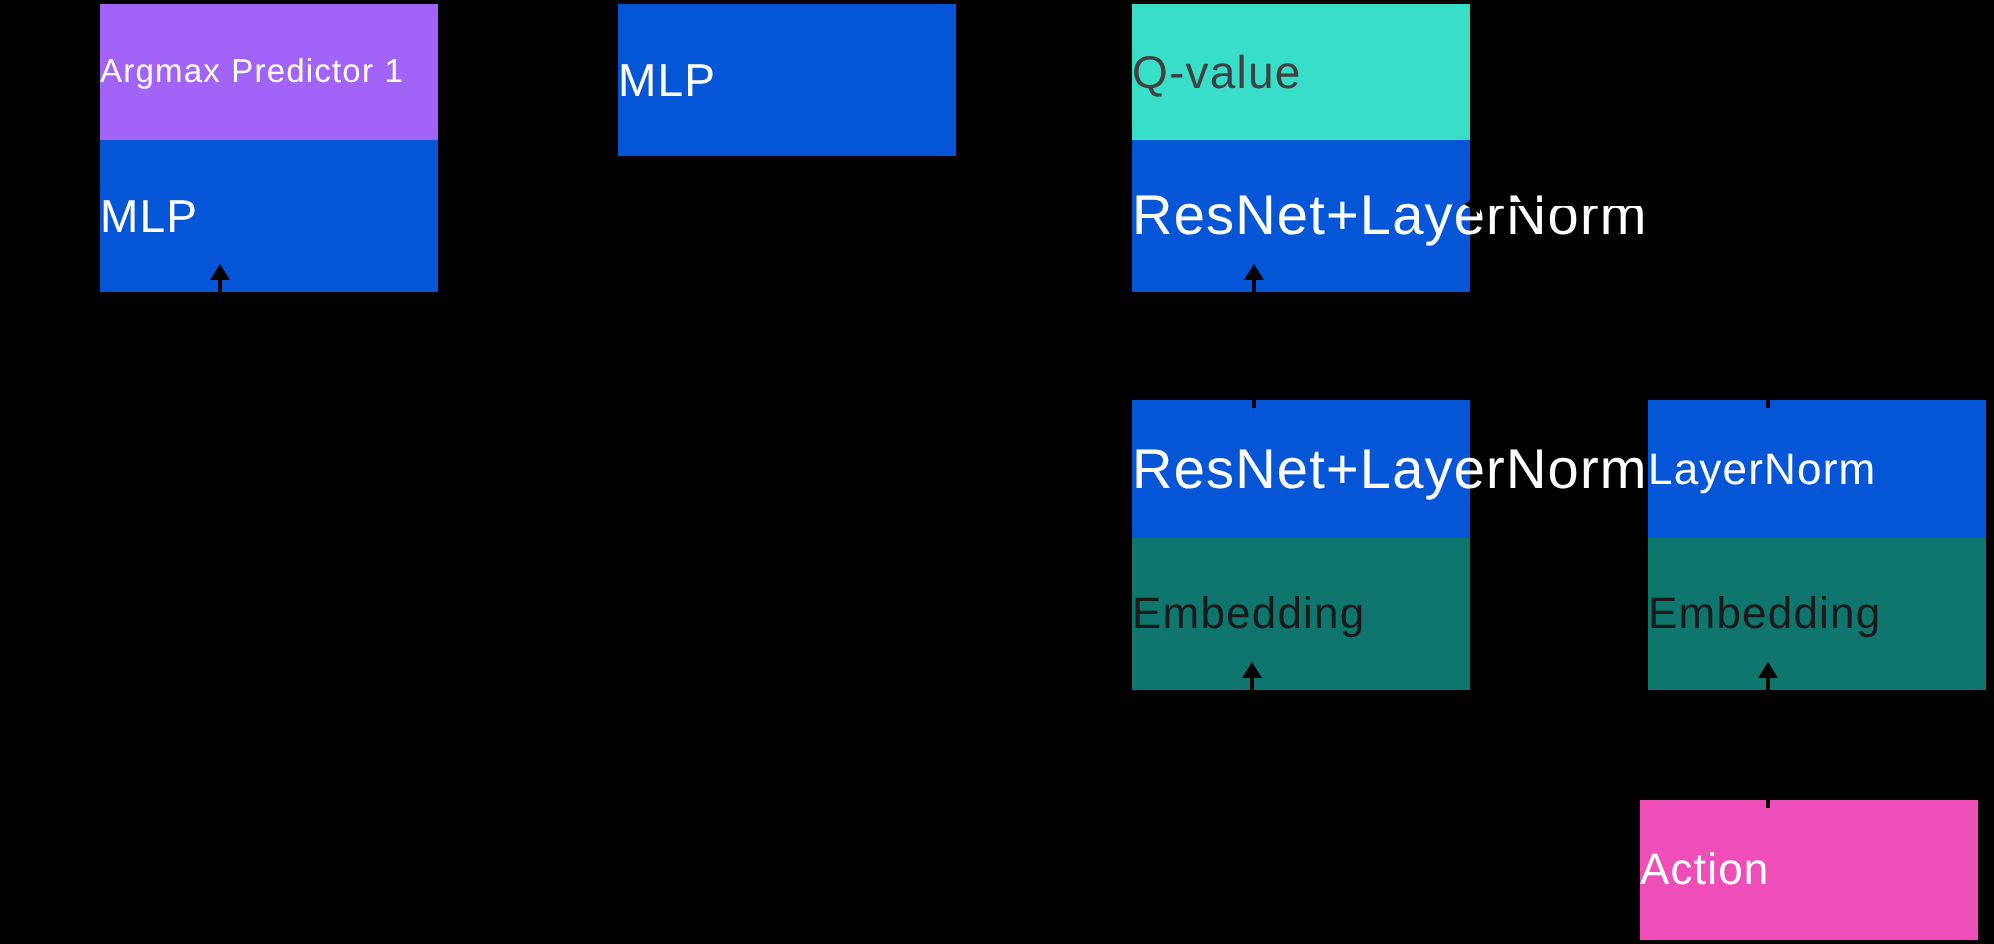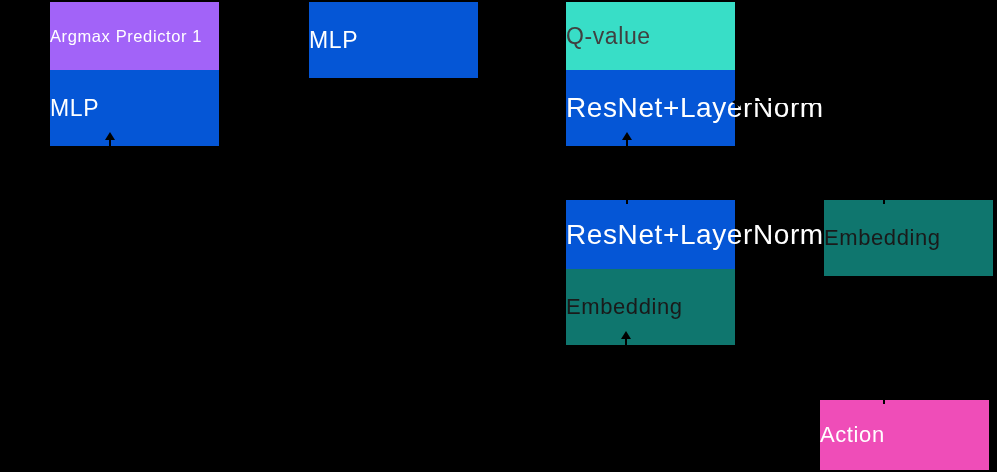--- a/index.html
+++ b/index.html
@@ -70,20 +70,23 @@
   <div class="stack" style="left:518px;top:200px;">
     <div class="cell blue h69 fs-mid">
       <span>ResNet+LayerNorm</span>
     </div>
     <div class="cell gray h67 fs-lab">
       <span>Embedding</span>
     </div>
   </div>
 
   <div class="stack" style="left:776px;top:200px;">
+    <div class="cell blue h69 fs-lab">
+      <span>LayerNorm</span>
+    </div>
     <div class="cell gray h67 fs-lab">
       <span>Embedding</span>
     </div>
   </div>
 
   <div class="stack" style="left:772px;top:400px;">
     <div class="cell pink h70 fs-lab">
       <span>Action</span>
     </div>
   </div>

